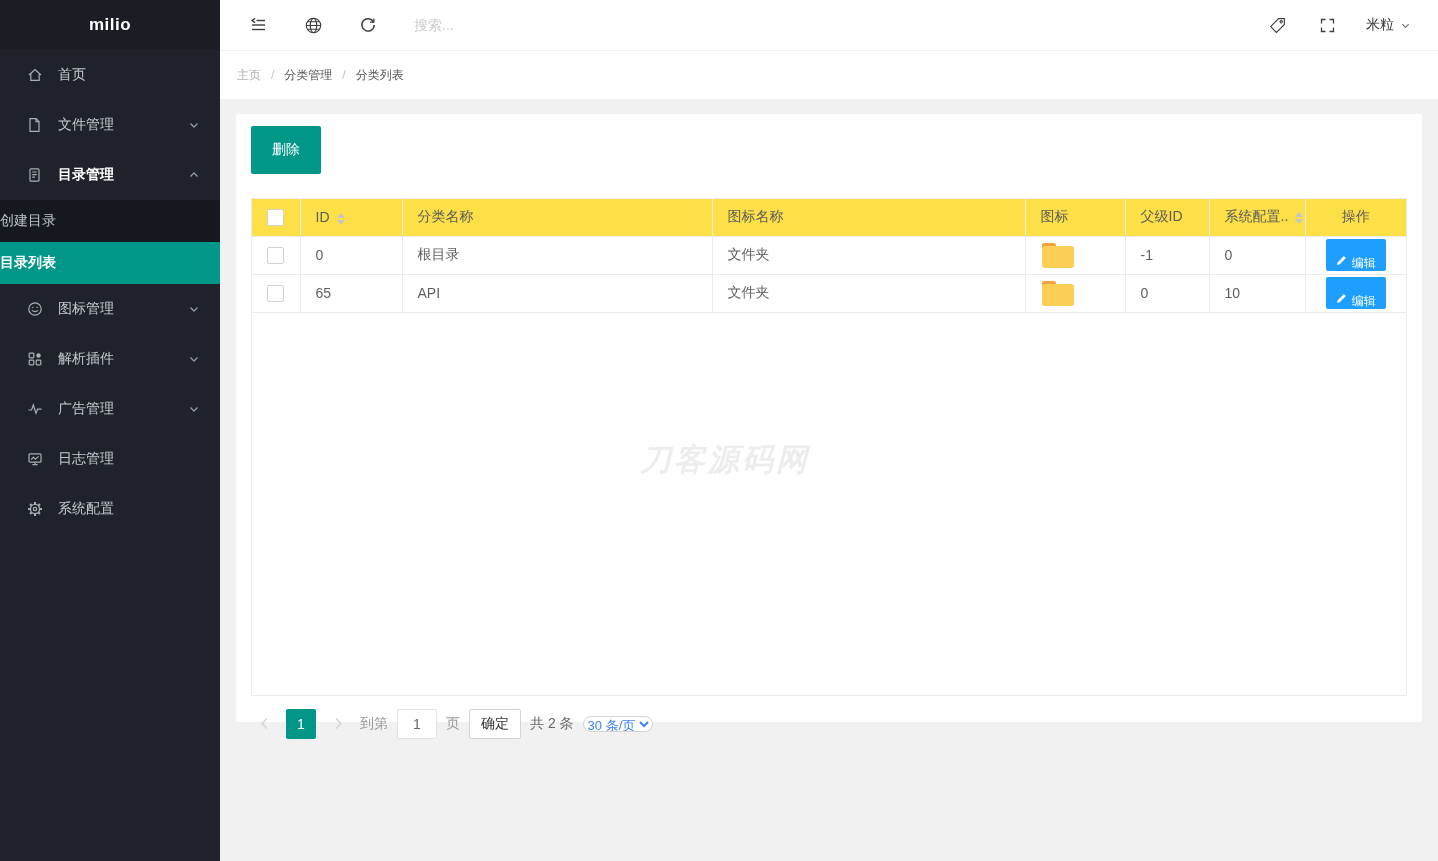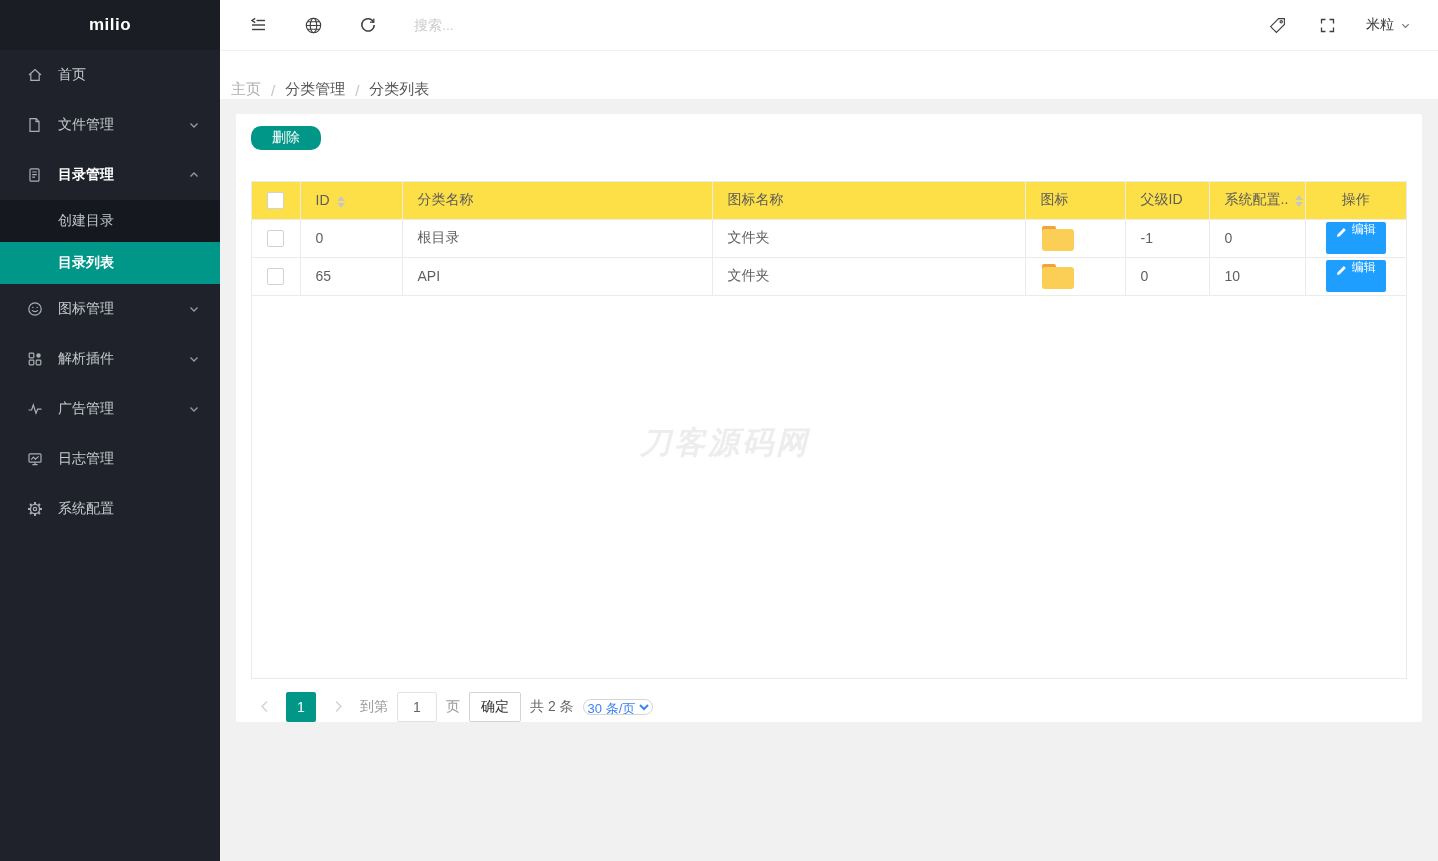--- a/index.html
+++ b/index.html
@@ -15,55 +15,55 @@
   
   .sidebar{width:220px;flex-shrink:0;height:100%;background:#1f222a;}
   .logo{height:50px;display:flex;align-items:center;justify-content:center;
     background:#1a1d24;color:#fff;font-size:17px;font-weight:bold;letter-spacing:.5px}
   .nav-item{height:50px;display:flex;align-items:center;padding:0 20px 0 26px;font-size:14px;cursor:pointer}
   .nav-item .ic{width:17px;height:17px;margin-right:15px;color:#a9aeb5;flex-shrink:0;display:flex;align-items:center;justify-content:center}
   .nav-item .lbl{flex:1;color:#c5cad0}
   .nav-item.open .lbl{color:#fff;font-weight:bold}
   .chev{color:#959aa1;display:flex;align-items:center}
   .submenu{background:#15181e}
-  .sub-item{height:42px;display:flex;align-items:center;padding-left:58px;font-size:14px;color:#bfc4ca;cursor:pointer}
+  .sub-item{height:42px;display:flex;align-items:center;font-size:14px;color:#bfc4ca;cursor:pointer}
   .sub-item.active{background:var(--accent);color:#fff;font-weight:bold}
   
   .main{flex:1;display:flex;flex-direction:column;min-width:0}
   .topbar{height:51px;background:#fff;border-bottom:1px solid #f0f0f0;display:flex;align-items:center;padding:0 27px}
   .tb-ic{width:22px;height:22px;display:flex;align-items:center;justify-content:center;color:#3e3e3e;cursor:pointer;margin-right:33px}
   .search-input{border:none;outline:none;font-size:14px;color:#666;width:220px;background:transparent}
   .search-input::placeholder{color:#ccc}
   .topbar-right{margin-left:auto;display:flex;align-items:center;gap:28px}
   .user{display:flex;align-items:center;gap:6px;font-size:14px;color:#333;cursor:pointer}
   .user .chev{color:#777}
   
-  .crumbbar{height:49px;background:#fff;border-bottom:1px solid #f0f0f0;display:flex;align-items:flex-end;padding:0 11px;font-size:15px}
+  .crumbbar{height:49px;background:#fff;border-bottom:1px solid #f0f0f0;display:flex;align-items:center;padding:0 17px;font-size:12px}
   .crumb-first{color:#aeaeae}
   .crumb-sep{color:#c4c4c4;margin:0 10px}
   .crumb{color:#555}
   
   .content{flex:1;padding:14px 16px}
   .card{background:#fff;border-radius:2px;padding:12px 15px 10px;height:608px;position:relative}
-  .btn-delete{background:var(--accent);color:#fff;border:none;border-radius:10px;height:24px;
-    padding:0 21px;font-size:14px;cursor:pointer;margin-bottom:31px}
+  .btn-delete{background:var(--accent);color:#fff;border:none;border-radius:2px;height:48px;
+    padding:0 21px;font-size:14px;cursor:pointer;margin-bottom:24px}
   .table-wrap{border:1px solid #ebebeb;position:relative}
   table{border-collapse:collapse;width:100%;table-layout:fixed}
   th,td{border-right:1px solid #ebebeb;border-bottom:1px solid #ebebeb;padding:0 5px 0 15px;
     text-align:left;font-weight:normal;font-size:14px;color:#5f5f5f;overflow:hidden;white-space:nowrap}
   th{height:37px;background:#fde047;color:#5c5c5c}
   td{height:38px}
   th:last-child,td:last-child{border-right:none;text-align:center;padding-left:5px}
   th.c-check,td.c-check{text-align:center;padding:0}
   .cbx{width:17px;height:17px;border:1px solid #d2d2d2;border-radius:2px;background:#fff;display:inline-block;vertical-align:middle;cursor:pointer}
   .sorter{display:inline-flex;flex-direction:column;gap:2px;margin-left:7px;vertical-align:middle;cursor:pointer}
   .sorter i{width:0;height:0;border-left:4px solid transparent;border-right:4px solid transparent}
   .sorter .s-up{border-bottom:5px solid #c6c6c6}
   .sorter .s-down{border-top:5px solid #c6c6c6}
-  .btn-edit{display:inline-flex;align-items:flex-end;gap:5px;background:var(--edit-blue);color:#fff;
+  .btn-edit{display:inline-flex;align-items:flex-start;gap:5px;background:var(--edit-blue);color:#fff;
     border:none;border-radius:2px;height:16px;padding:16px 10px;font-size:12px;cursor:pointer}
   .filler{height:382px}
   .watermark{position:absolute;left:388px;top:240px;font-size:31px;font-weight:bold;font-style:italic;
     color:#ededed;letter-spacing:3px;white-space:nowrap;pointer-events:none}
   
   .pager{display:flex;align-items:center;gap:9px;padding-top:13px;font-size:14px}
   .pg-arrow{width:26px;height:30px;display:flex;align-items:center;justify-content:center;color:#d2d2d2;cursor:pointer}
   .pg-cur{width:30px;height:30px;background:var(--accent);color:#fff;display:flex;align-items:center;
     justify-content:center;border-radius:2px;cursor:pointer}
   .pg-text{color:#999}

